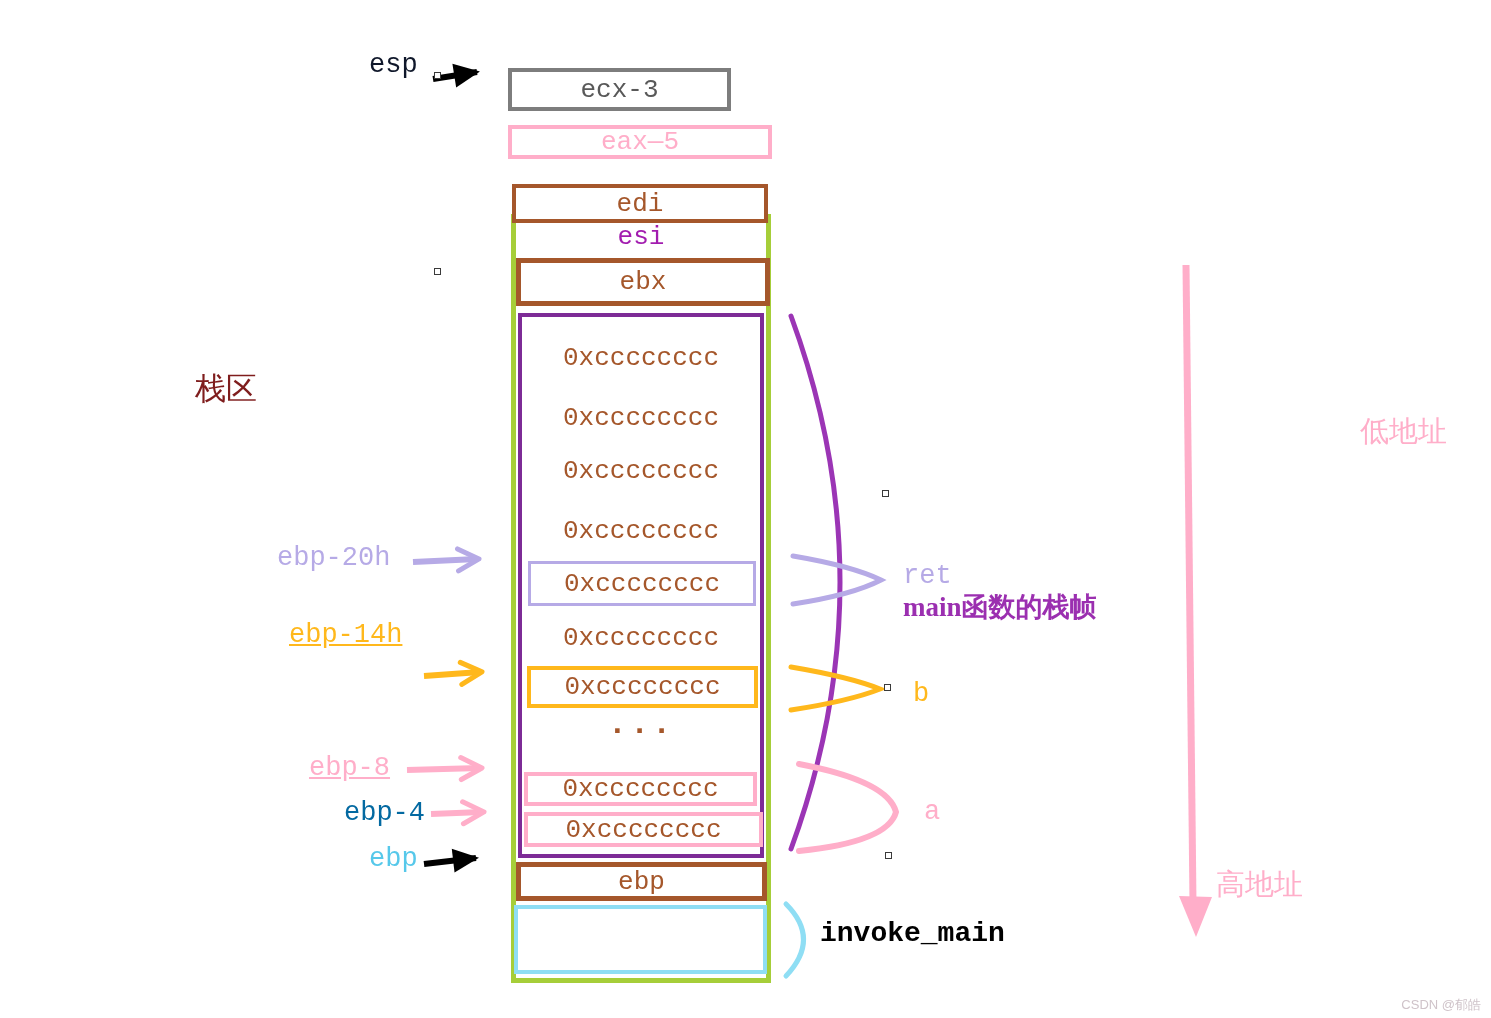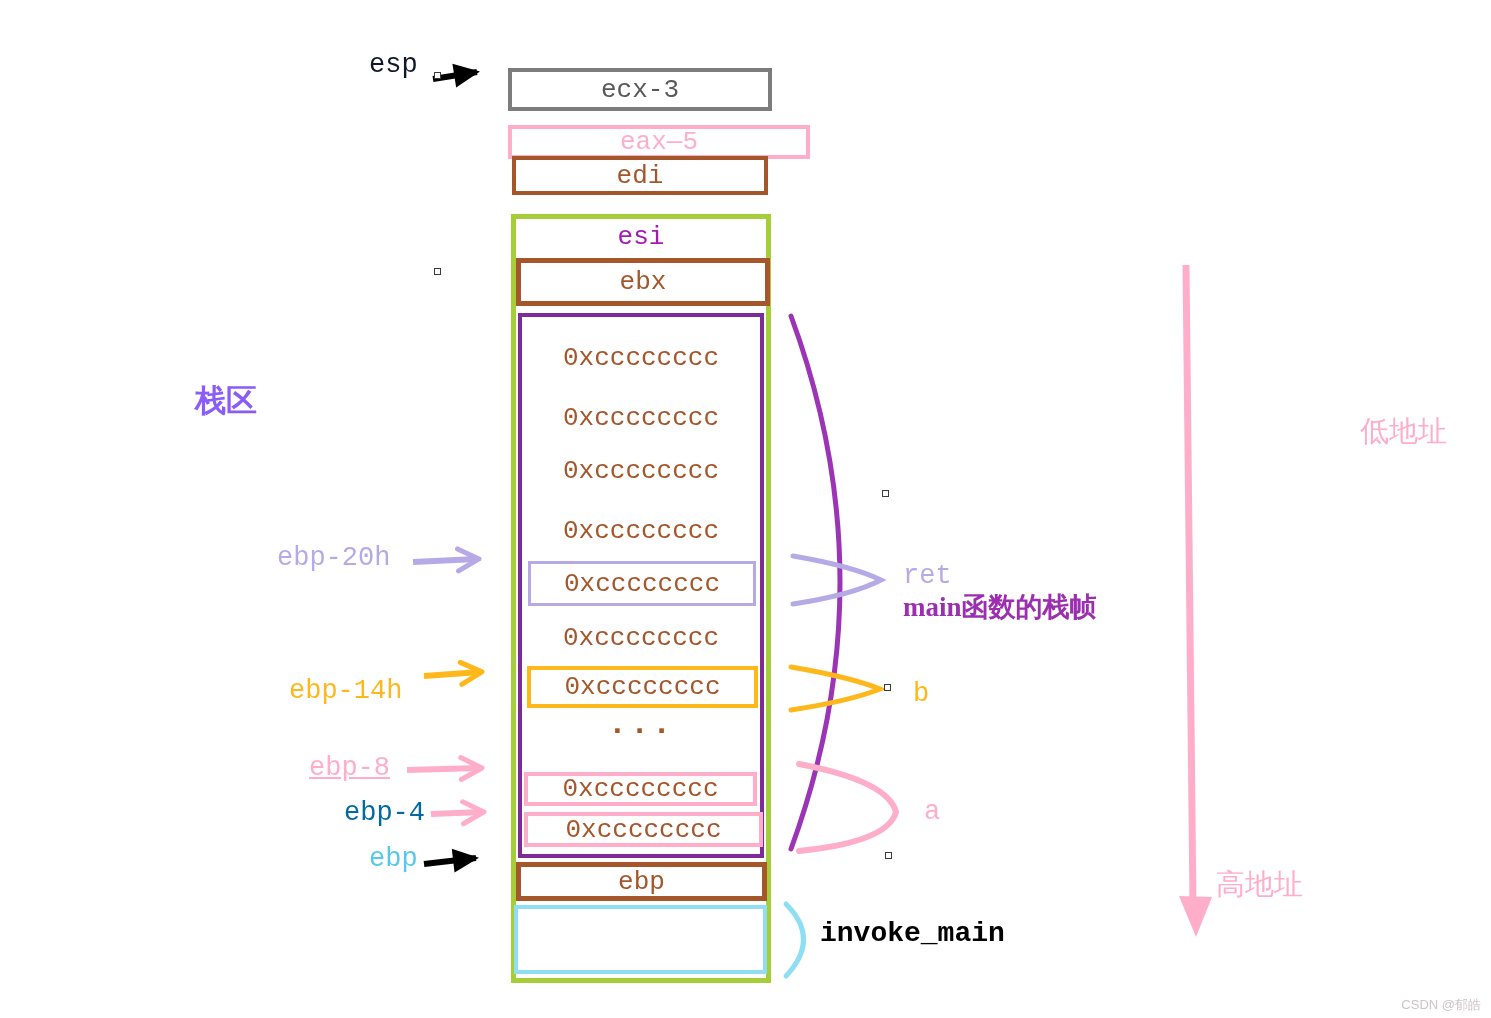--- a/index.html
+++ b/index.html
@@ -8,23 +8,23 @@
     position:relative; width:1491px; height:1018px; background:#ffffff; overflow:hidden;
     font-family:"Liberation Mono","DejaVu Sans Mono",monospace;
   }
   .overlay { position:absolute; left:0; top:0; pointer-events:none; }
 
   
   .slot {
     position:absolute; display:flex; align-items:center; justify-content:center;
     font-size:26px; background:#ffffff;
   }
-  .slot-ecx { left:508px; top:68px;  width:264px; height:43px; border:4px solid #7d7d7d; color:#595959; }
-  .slot-eax { left:508px; top:125px; width:302px; height:34px; border:4px solid #ffaec9; color:#ffaec9; }
-  .slot-edi { left:512px; top:156px; width:256px; height:39px; border:4px solid #a5572b; color:#a5572b; }
+  .slot-ecx { left:508px; top:68px;  width:223px; height:43px; border:4px solid #7d7d7d; color:#595959; }
+  .slot-eax { left:508px; top:125px; width:264px; height:34px; border:4px solid #ffaec9; color:#ffaec9; }
+  .slot-edi { left:512px; top:184px; width:256px; height:39px; border:4px solid #a5572b; color:#a5572b; }
   .green-frame  { position:absolute; left:511px; top:214px; width:260px; height:769px; border:5px solid #a6ce39; background:transparent; }
   .label-esi { left:514px; top:218px; width:254px; height:37px; color:#a21caf; background:transparent; }
   .slot-ebx { left:516px; top:258px; width:254px; height:48px; border:5px solid #a5572b; color:#a5572b; }
   .purple-frame { position:absolute; left:518px; top:313px; width:246px; height:545px; border:4px solid #7d2b96; background:transparent; }
   .slot-ebp { left:516px; top:862px; width:251px; height:39px; border:5px solid #a5572b; color:#a5572b; }
   .slot-invoke { left:514px; top:905px; width:253px; height:69px; border:4px solid #8fdef4; }
 
   
   .cc-row {
     position:absolute; left:521px; width:240px; height:40px;
@@ -35,23 +35,23 @@
   .r4 { top:561px; left:528px; width:228px; height:45px; border:3px solid #b6aae6; }
   .r5 { top:618px; }
   .r6 { top:666px; left:527px; width:231px; height:42px; border:4px solid #ffb81c; }
   .r7 { top:704px; font-size:32px; letter-spacing:3px; font-weight:600; }
   .r8 { top:772px; left:524px; width:233px; height:34px; border:4px solid #ffaec9; }
   .r9 { top:812px; left:524px; width:239px; height:35px; border:4px solid #ffaec9; }
 
   
   .lbl { position:absolute; font-size:27px; white-space:nowrap; }
   .lbl-esp        { left:369px;  top:50px;  color:#0f172a; }
-  .lbl-stack-area { left:195px;  top:380px; color:#8b5cf6; font-family:"Liberation Serif","DejaVu Serif",serif; font-size:31px; font-weight:700; }
+  .lbl-stack-area { left:195px;  top:368px; color:#7f1d1d; font-family:"Liberation Serif","DejaVu Serif",serif; font-size:31px; font-weight:400; }
   .lbl-ebp20      { left:277px;  top:543px; color:#b6aae6; }
-  .lbl-ebp14      { left:289px;  top:676px; color:#ffb81c; }
+  .lbl-ebp14      { left:289px;  top:620px; color:#ffb81c;text-decoration:underline; }
   .lbl-ebp8       { left:309px;  top:753px; color:#ffaec9;text-decoration:underline; }
   .lbl-ebp4       { left:344px;  top:798px; color:#0369a1; }
   .lbl-ebp        { left:369px;  top:844px; color:#56c8ea; }
   .lbl-ret        { left:903px;  top:561px; color:#b6aae6; }
   .lbl-main-frame { left:903px;  top:589px; color:#9b2fb0; font-family:"Liberation Serif","DejaVu Serif",serif; font-size:27px; font-weight:700; }
   .lbl-b          { left:913px;  top:679px; color:#ffb81c; }
   .lbl-a          { left:924px;  top:797px; color:#ffaec9; }
   .lbl-invoke     { left:820px;  top:918px; color:#000000; font-size:28px; font-weight:600; }
   .lbl-low        { left:1360px; top:412px; color:#ffaec9; font-family:"Liberation Serif","DejaVu Serif",serif; font-size:29px;text-align:right; }
   .lbl-high       { left:1216px; top:865px; color:#ffaec9; font-family:"Liberation Serif","DejaVu Serif",serif; font-size:29px; }

